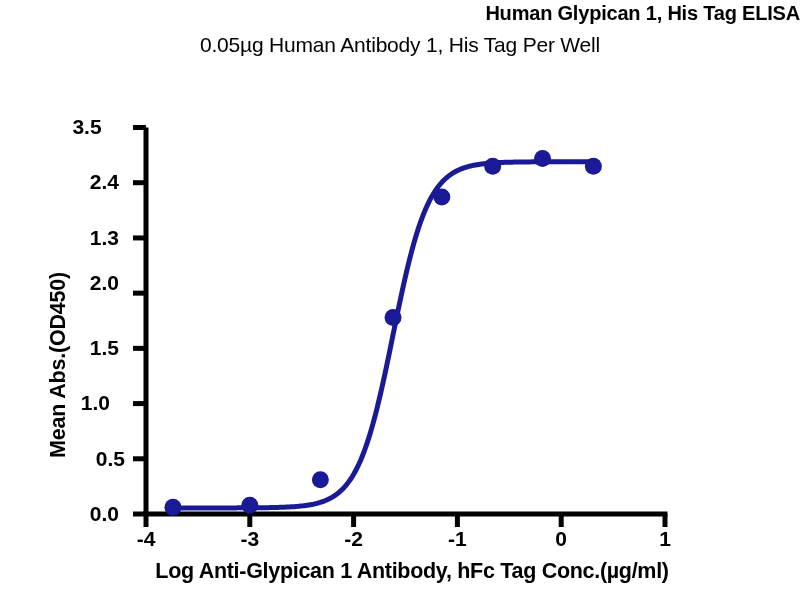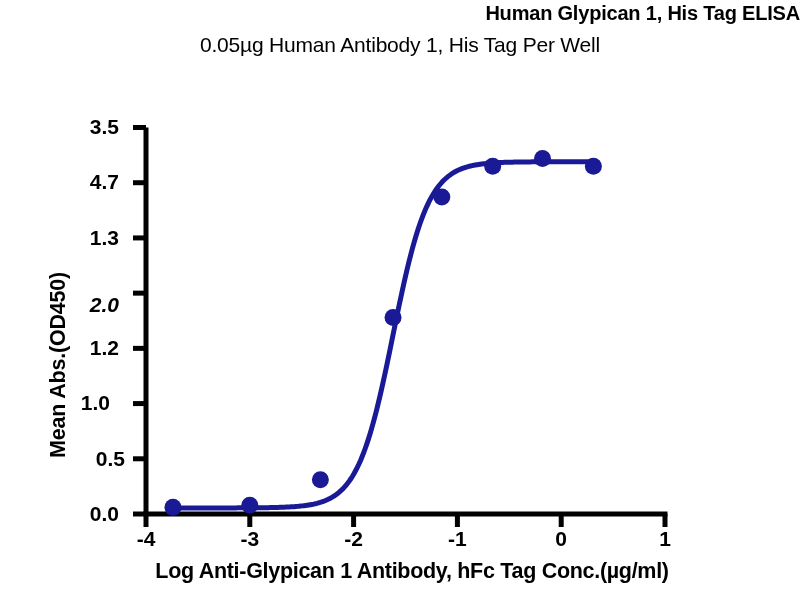--- a/index.html
+++ b/index.html
@@ -90,25 +90,25 @@
 
   <div class="title">Human Glypican 1, His Tag ELISA</div>
   <div class="subtitle">0.05µg Human Antibody 1, His Tag Per Well</div>
 
   <div class="ylabel">Mean Abs.(OD450)</div>
   <div class="xlabel">Log Anti-Glypican 1 Antibody, hFc Tag Conc.(µg/ml)</div>
 
   <div class="tick-label ytick-label" style="left:55px; top:514px; width:64px;">0.0</div>
   <div class="tick-label ytick-label" style="left:61px; top:458.7px; width:64px;">0.5</div>
   <div class="tick-label ytick-label" style="left:46px; top:403.4px; width:64px;">1.0</div>
-  <div class="tick-label ytick-label" style="left:55px; top:348.1px; width:64px;">1.2</div>
-  <div class="tick-label ytick-label" style="left:55px; top:305px; width:64px;font-style:italic;">2.0</div>
+  <div class="tick-label ytick-label" style="left:55px; top:348.1px; width:64px;">1.5</div>
+  <div class="tick-label ytick-label" style="left:55px; top:283px; width:64px;">2.0</div>
   <div class="tick-label ytick-label" style="left:55px; top:237.6px; width:64px;">1.3</div>
-  <div class="tick-label ytick-label" style="left:55px; top:182.3px; width:64px;">4.7</div>
-  <div class="tick-label ytick-label" style="left:55px; top:127px; width:64px;">3.5</div>
+  <div class="tick-label ytick-label" style="left:55px; top:182.3px; width:64px;">2.4</div>
+  <div class="tick-label ytick-label" style="left:55px; top:127px; width:64px;text-align:center;">3.5</div>
 
   <div class="tick-label xtick-label" style="left:146px; top:527px;">-4</div>
   <div class="tick-label xtick-label" style="left:249.8px; top:527px;">-3</div>
   <div class="tick-label xtick-label" style="left:353.6px; top:527px;">-2</div>
   <div class="tick-label xtick-label" style="left:457.4px; top:527px;">-1</div>
   <div class="tick-label xtick-label" style="left:561.2px; top:527px;">0</div>
   <div class="tick-label xtick-label" style="left:665px; top:527px;">1</div>
 
   <svg id="plot" width="800" height="600" style="position:absolute; left:0; top:0;">
     <g>

